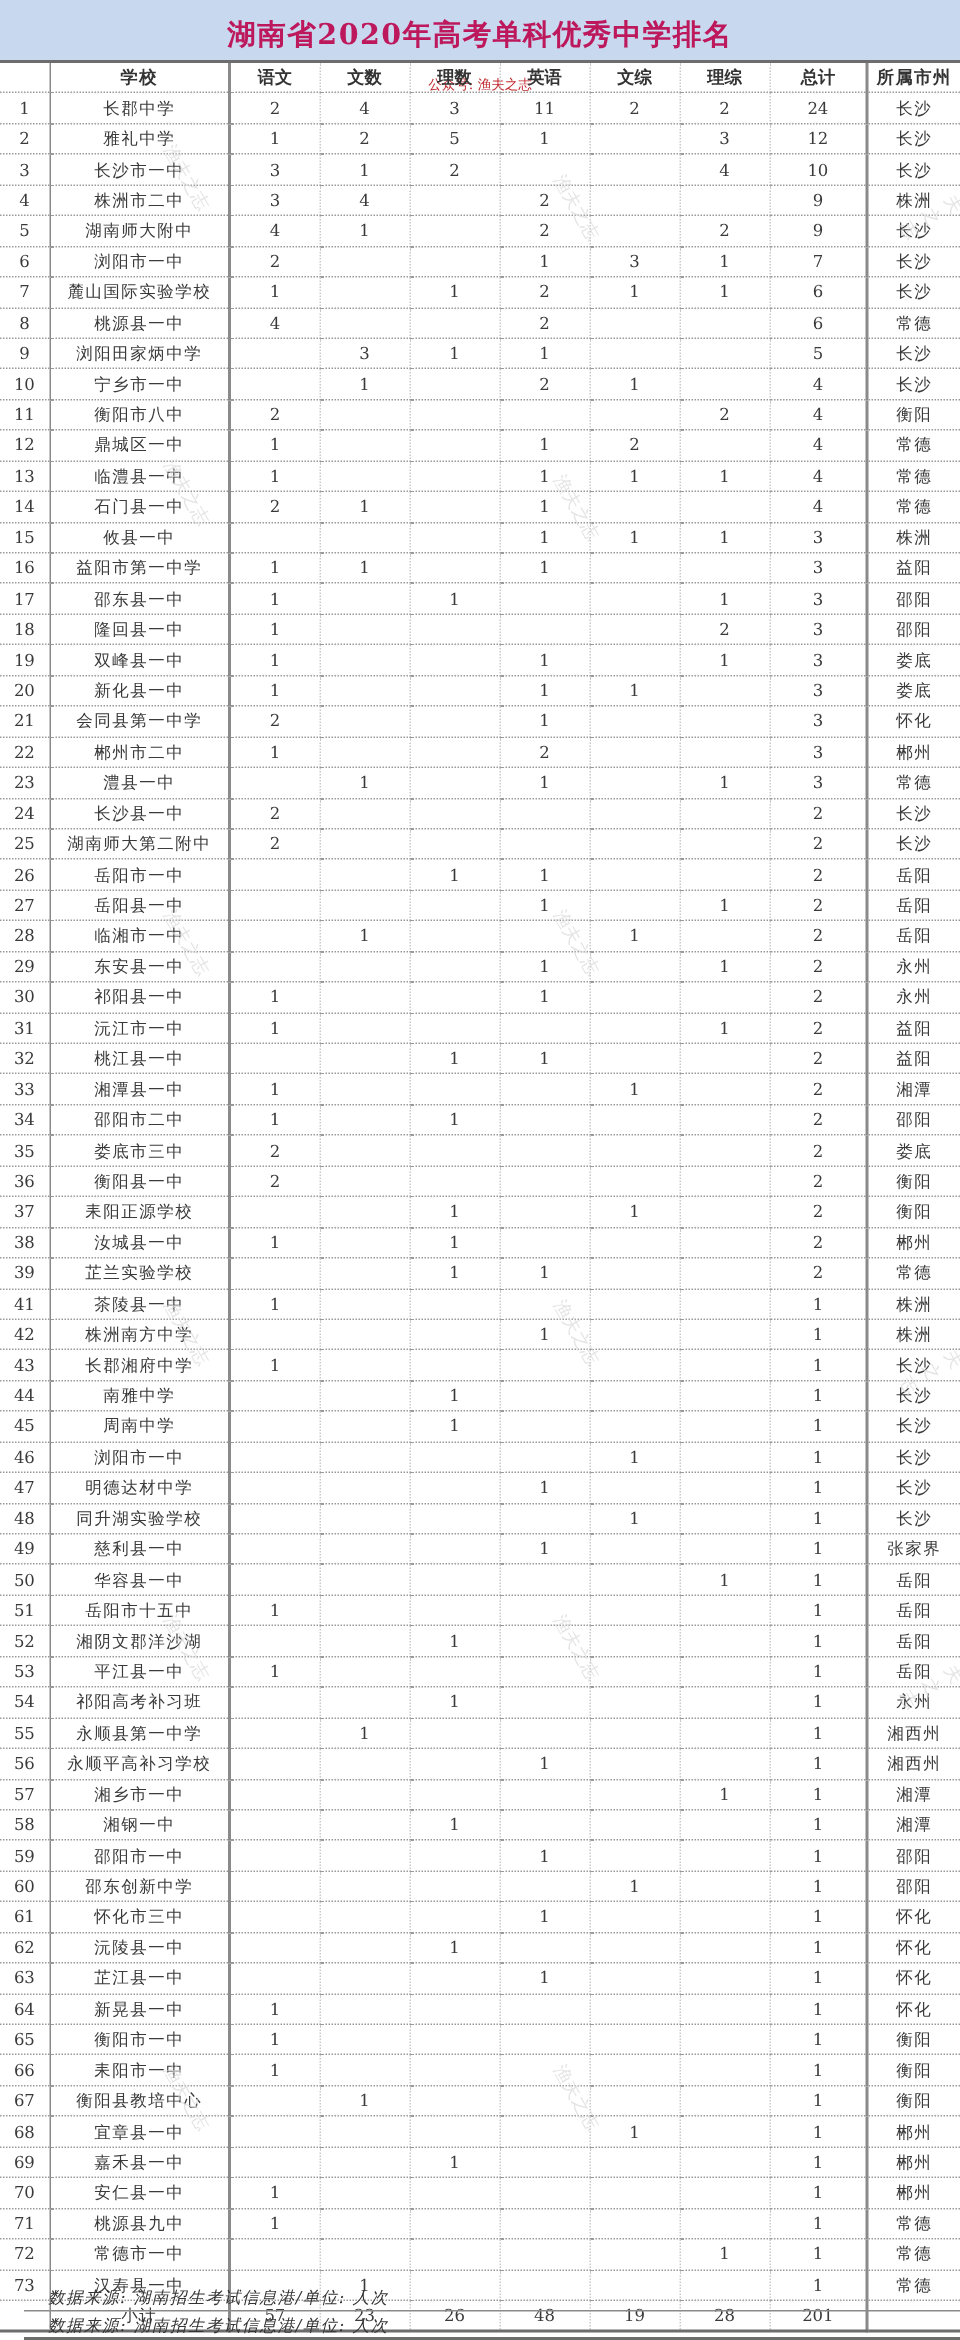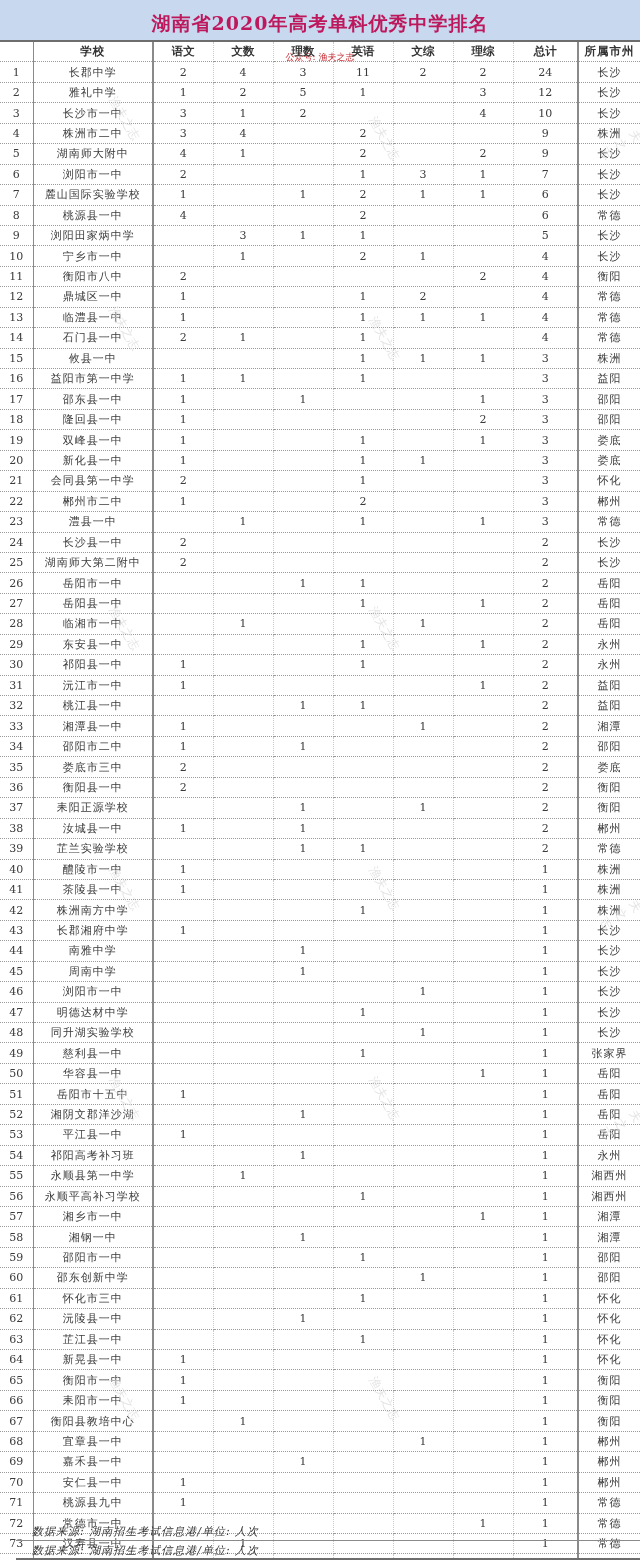--- a/index.html
+++ b/index.html
@@ -518,32 +518,20 @@
         <td></td>
         <td></td>
         <td>1</td>
         <td>1</td>
         <td></td>
         <td></td>
         <td class="total">2</td>
         <td class="city">常德</td>
       </tr>
       <tr>
-        <td class="rank">40</td>
-        <td class="school">醴陵市一中</td>
-        <td>1</td>
-        <td></td>
-        <td></td>
-        <td></td>
-        <td></td>
-        <td></td>
-        <td class="total">1</td>
-        <td class="city">株洲</td>
-      </tr>
-      <tr>
         <td class="rank">41</td>
         <td class="school">茶陵县一中</td>
         <td>1</td>
         <td></td>
         <td></td>
         <td></td>
         <td></td>
         <td></td>
         <td class="total">1</td>
         <td class="city">株洲</td>

